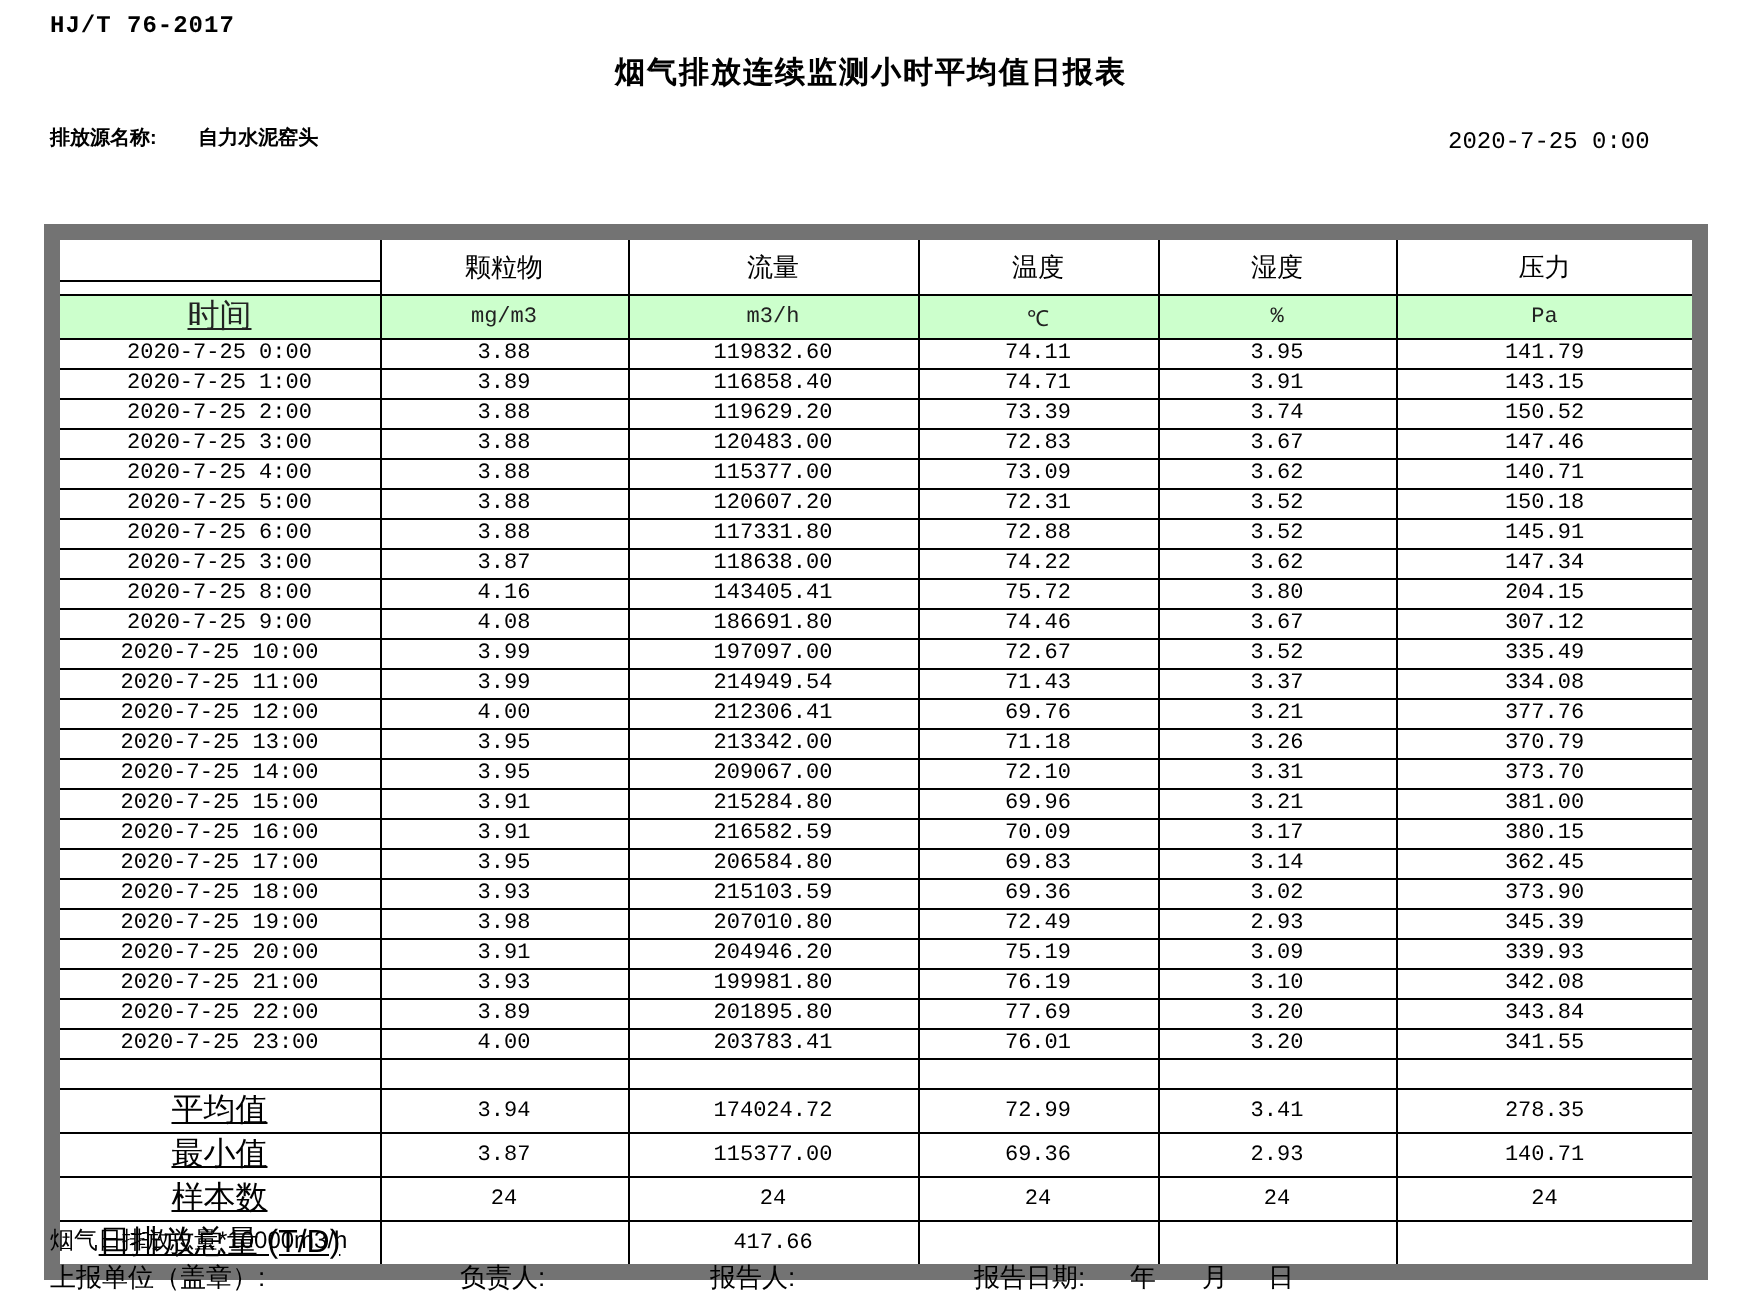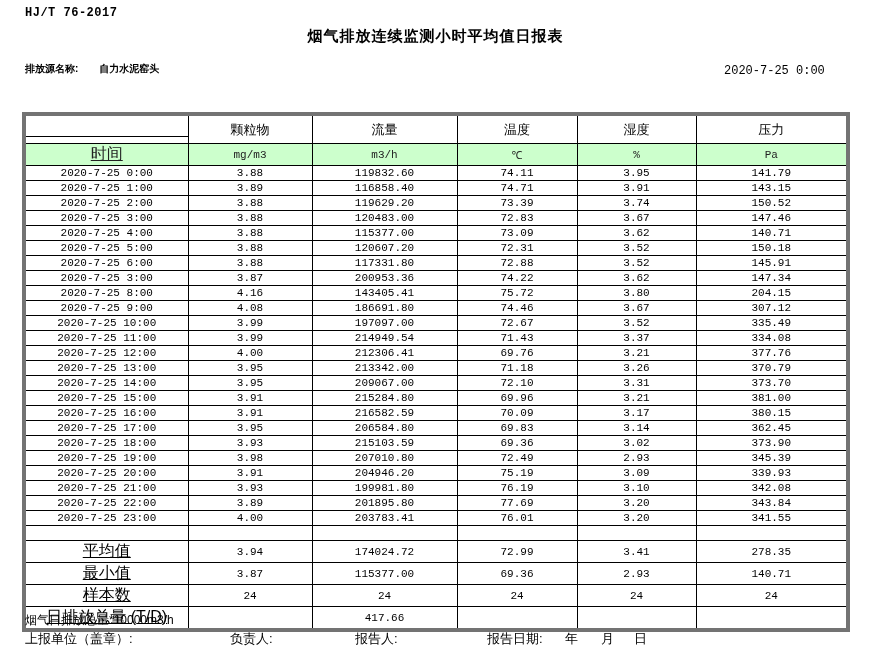--- a/index.html
+++ b/index.html
@@ -18,21 +18,21 @@
   }
   .source-line{position:absolute;left:25px;top:62px;font-weight:bold;font-size:10px;}
   .source-name{margin-left:18px;}
   .doc-datetime{
     position:absolute;left:724px;top:64px;font-size:12px;
     font-family:"Liberation Mono","DejaVu Sans Mono",monospace;
   }
   table.report{
     position:absolute;left:22px;top:112px;width:824px;
     border-collapse:collapse;table-layout:fixed;
-    border:4px solid #737373;
+    border:8px solid #737373;
   }
   table.report th, table.report td{
     border:1px solid #000;padding:0;text-align:center;
     white-space:nowrap;overflow:hidden;
   }
   .head-row th{height:27px;font-weight:normal;font-size:13px;vertical-align:middle;}
   .corner-cell{vertical-align:top;}
   .corner-split{height:13px;border-bottom:1px solid #000;width:100%;}
   .unit-row th{
     height:15px;background:#ccffcc;font-weight:normal;font-size:11px;
@@ -157,21 +157,21 @@
         <td>2020-7-25 6:00</td>
         <td>3.88</td>
         <td>117331.80</td>
         <td>72.88</td>
         <td>3.52</td>
         <td>145.91</td>
       </tr>
       <tr>
         <td>2020-7-25 3:00</td>
         <td>3.87</td>
-        <td>200953.36</td>
+        <td>118638.00</td>
         <td>74.22</td>
         <td>3.62</td>
         <td>147.34</td>
       </tr>
       <tr>
         <td>2020-7-25 8:00</td>
         <td>4.16</td>
         <td>143405.41</td>
         <td>75.72</td>
         <td>3.80</td>

